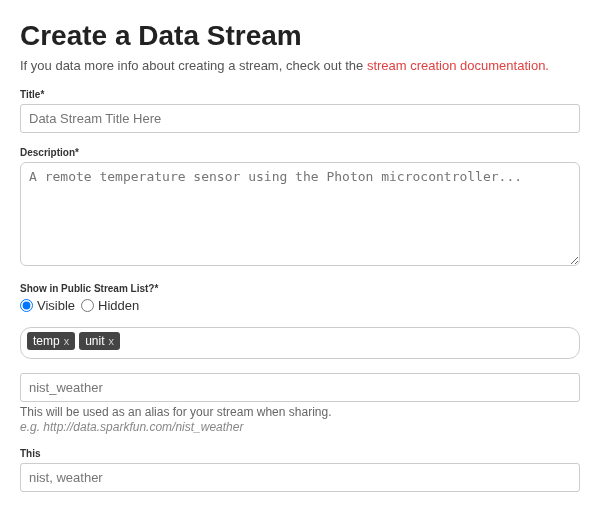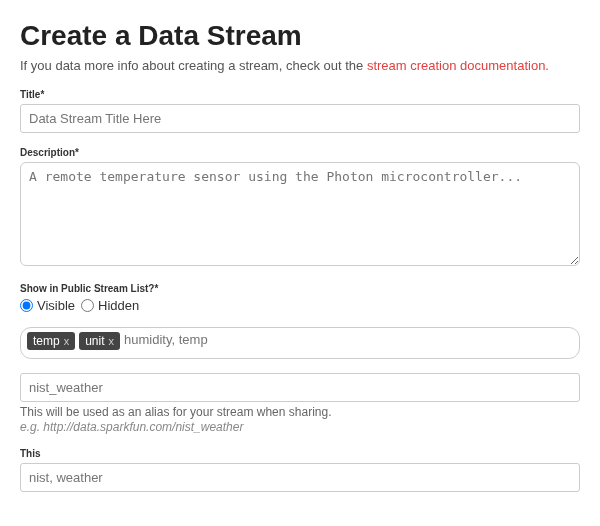--- a/index.html
+++ b/index.html
@@ -160,21 +160,20 @@
 <div class="form-group">
   <div class="tags-input-container">
     <span class="tag-chip">
       <span>temp</span>
       <span class="remove">x</span>
     </span>
     <span class="tag-chip">
       <span>unit</span>
       <span class="remove">x</span>
     </span>
-    <input type="text" placeholder="humidity, temp" style="">
   </div>
 </div>
 
 <div class="form-group">
   <input type="text" placeholder="nist_weather" style="">
   <p class="helper-text">This will be used as an alias for your stream when sharing.</p>
   <p class="helper-text-italic">e.g. http://data.sparkfun.com/nist_weather</p>
 </div>
 
 <div class="form-group">

